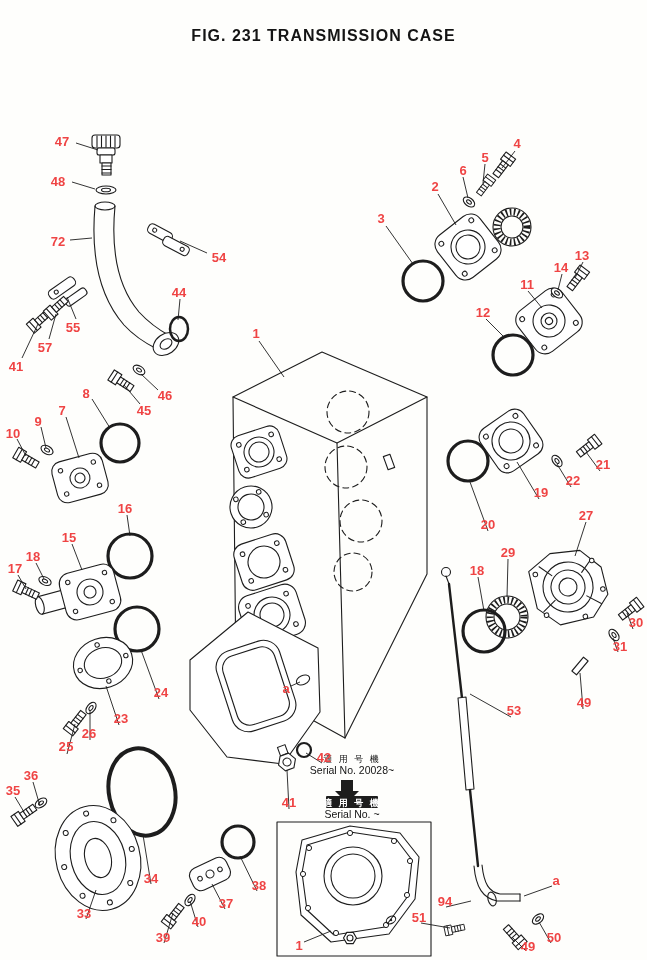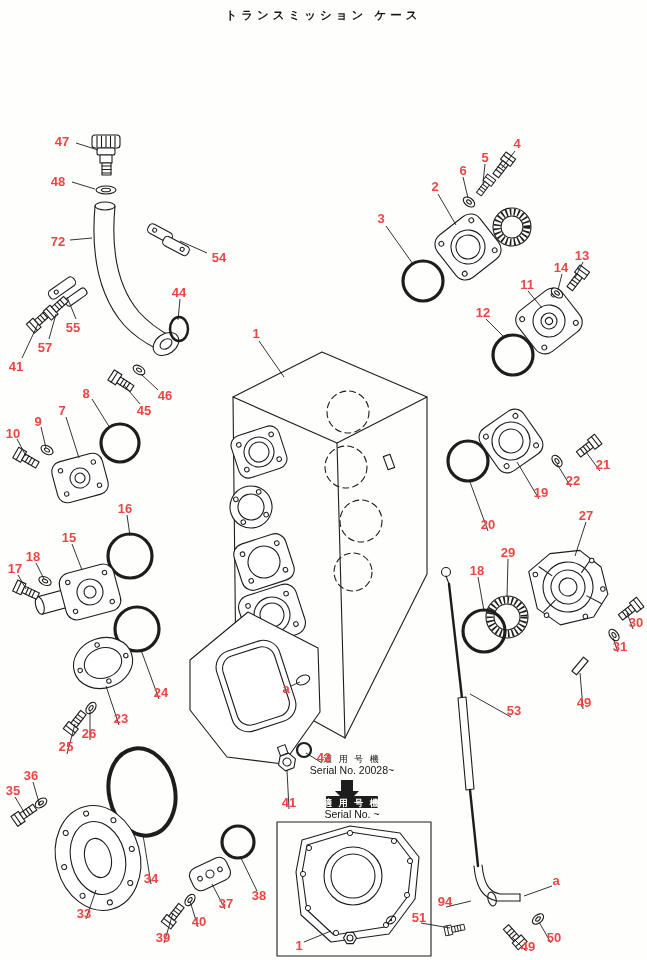--- a/index.html
+++ b/index.html
@@ -22,21 +22,21 @@
   .ser-jp-rev{font:bold 9px "Liberation Sans",sans-serif;fill:#ffffff;letter-spacing:2px;}
   .ser-en{font:10.5px "Liberation Sans",sans-serif;fill:#141414;}
   .plabel{position:absolute;transform:translate(-50%,-50%);
           font:bold 13px "Liberation Sans",sans-serif;color:#ef4444;white-space:nowrap;}
 </style>
 </head>
 <body>
 
 <div class="page">
 
-  <div class="hdr-jp">トランスミッション  ケース</div>
+  <div class="hdr-en">FIG. 231  TRANSMISSION CASE</div>
 
   <svg class="diagram" width="647" height="960" viewBox="0 0 647 960">
     <defs>
       <g id="bolt">
         <rect x="-13" y="-6" width="9" height="12" class="fw"></rect>
         <line x1="-9" y1="-6" x2="-9" y2="6" class="ln"></line>
         <rect x="-4" y="-3.5" width="16" height="7" class="fw"></rect>
         <line x1="0" y1="-3.5" x2="0" y2="3.5" class="ln"></line>
         <line x1="3.5" y1="-3.5" x2="3.5" y2="3.5" class="ln"></line>
         <line x1="7" y1="-3.5" x2="7" y2="3.5" class="ln"></line>
@@ -465,21 +465,21 @@
       <div class="plabel" style="left: 89px; top: 733px;">26</div>
       <div class="plabel" style="left: 66px; top: 747px; font-family: Liberation Mono, monospace;">25</div>
       <div class="plabel" style="left: 514px; top: 710px;">53</div>
       <div class="plabel" style="left: 286px; top: 688px;">a</div>
       <div class="plabel" style="left: 324px; top: 757px;">42</div>
       <div class="plabel" style="left: 289px; top: 802px;">41</div>
       <div class="plabel" style="left: 31px; top: 775px;">36</div>
       <div class="plabel" style="left: 13px; top: 790px;">35</div>
       <div class="plabel" style="left: 151px; top: 878px;">34</div>
       <div class="plabel" style="left: 84px; top: 913px;">33</div>
-      <div class="plabel" style="left: 259px; top: 885px; margin-top: 10px;">38</div>
+      <div class="plabel" style="left: 259px; top: 885px;">38</div>
       <div class="plabel" style="left: 226px; top: 903px;">37</div>
       <div class="plabel" style="left: 199px; top: 921px;">40</div>
       <div class="plabel" style="left: 163px; top: 937px;">39</div>
       <div class="plabel" style="left: 445px; top: 901px;">94</div>
       <div class="plabel" style="left: 419px; top: 917px;">51</div>
       <div class="plabel" style="left: 528px; top: 946px;">49</div>
       <div class="plabel" style="left: 554px; top: 937px;">50</div>
       <div class="plabel" style="left: 556px; top: 880px;">a</div>
       <div class="plabel" style="left: 299px; top: 945px;">1</div>
     </div>

